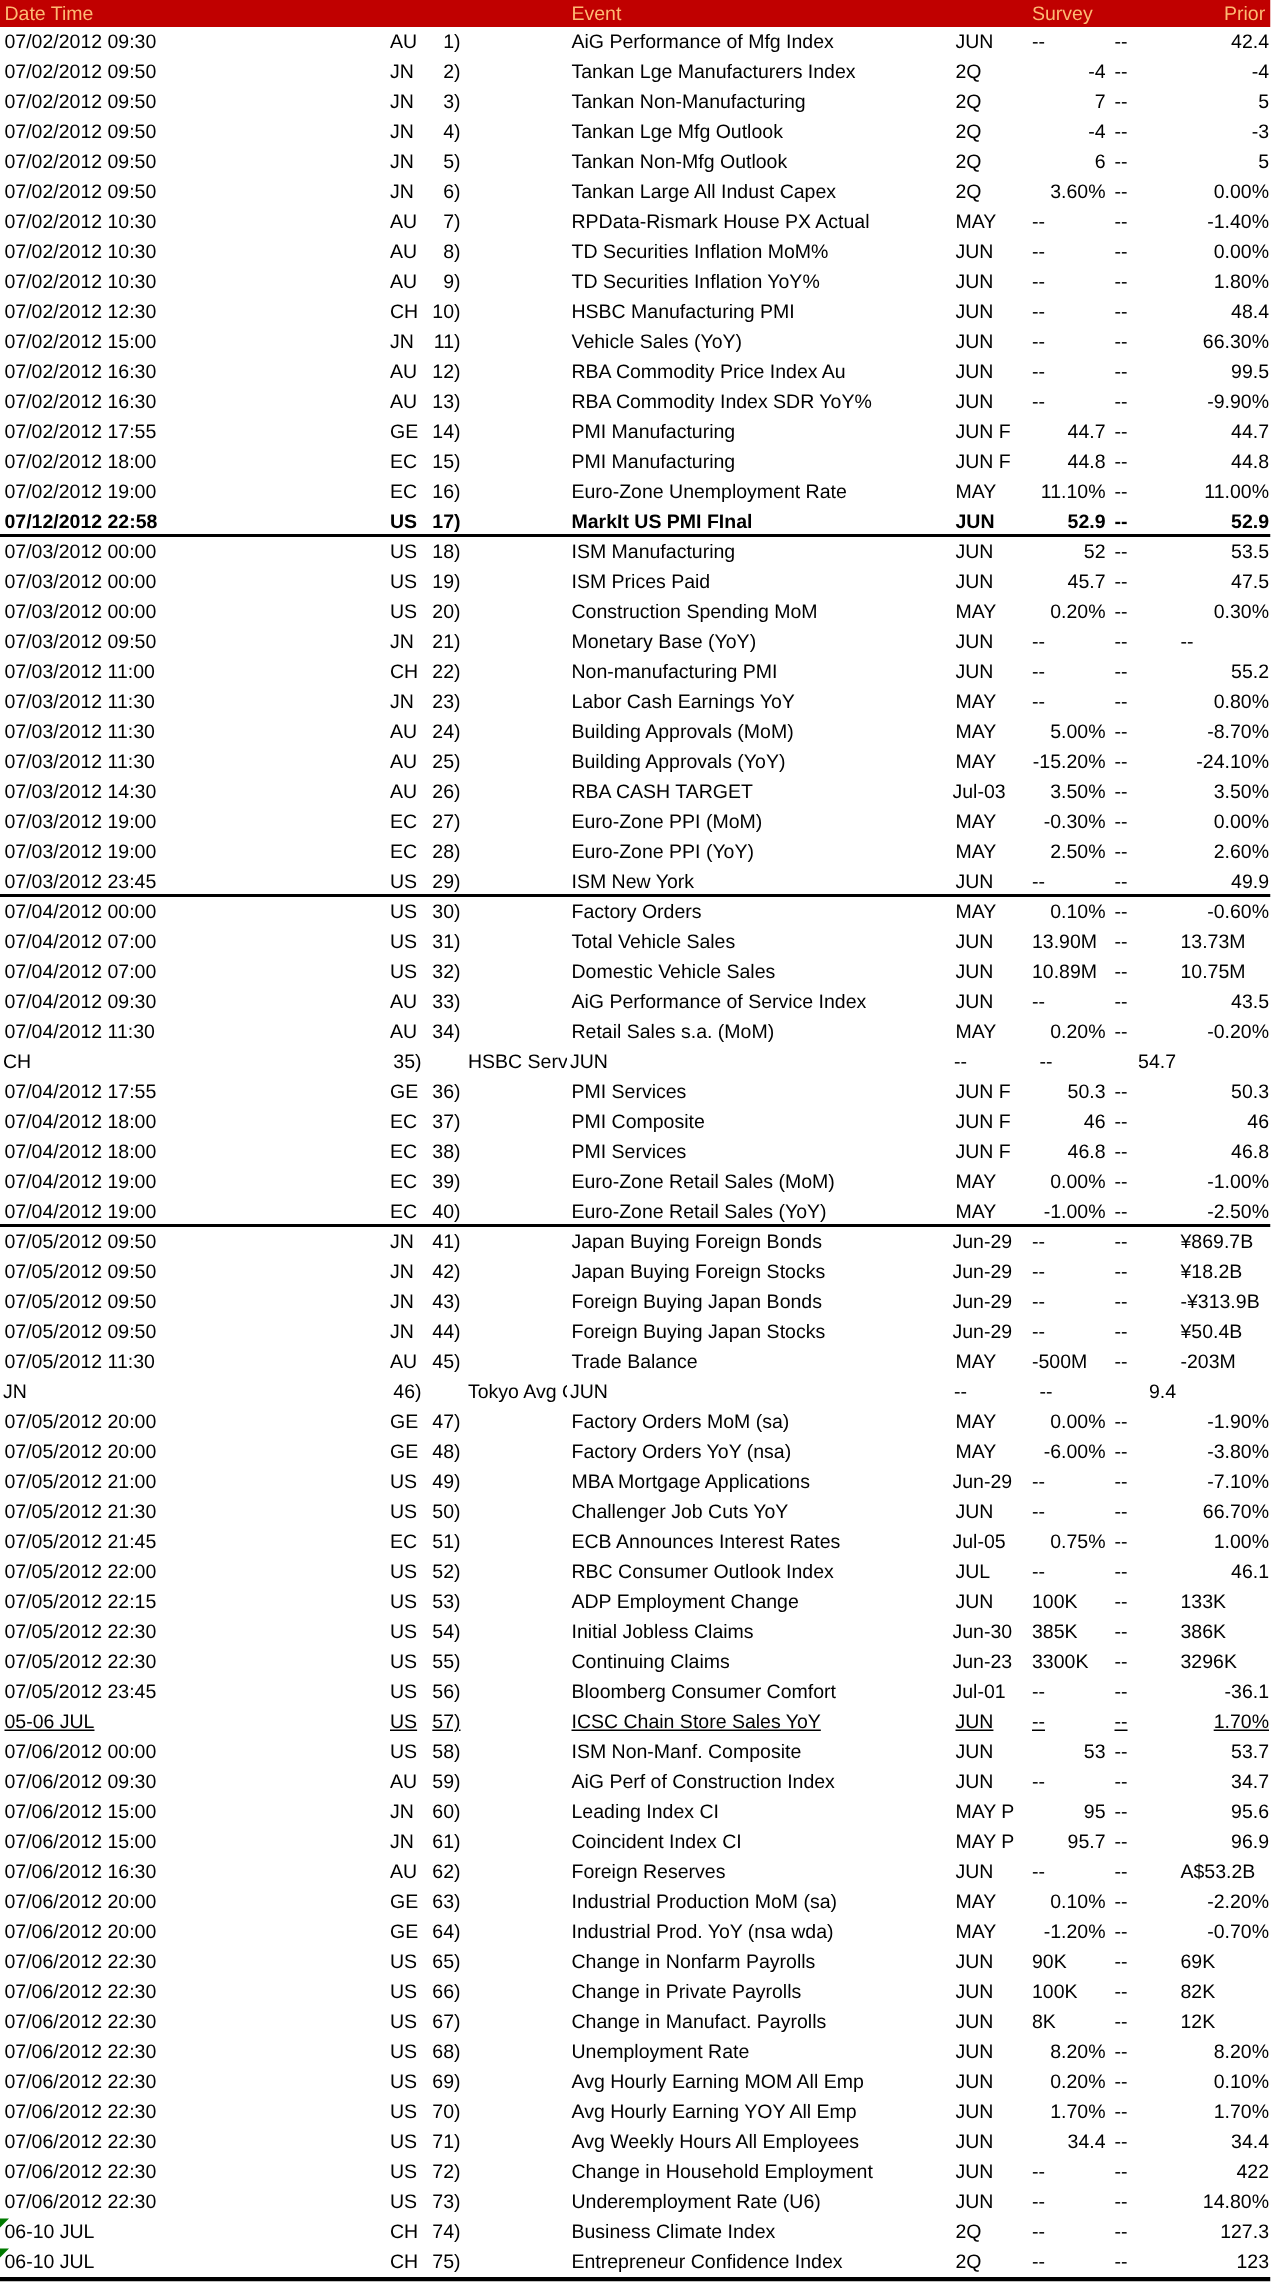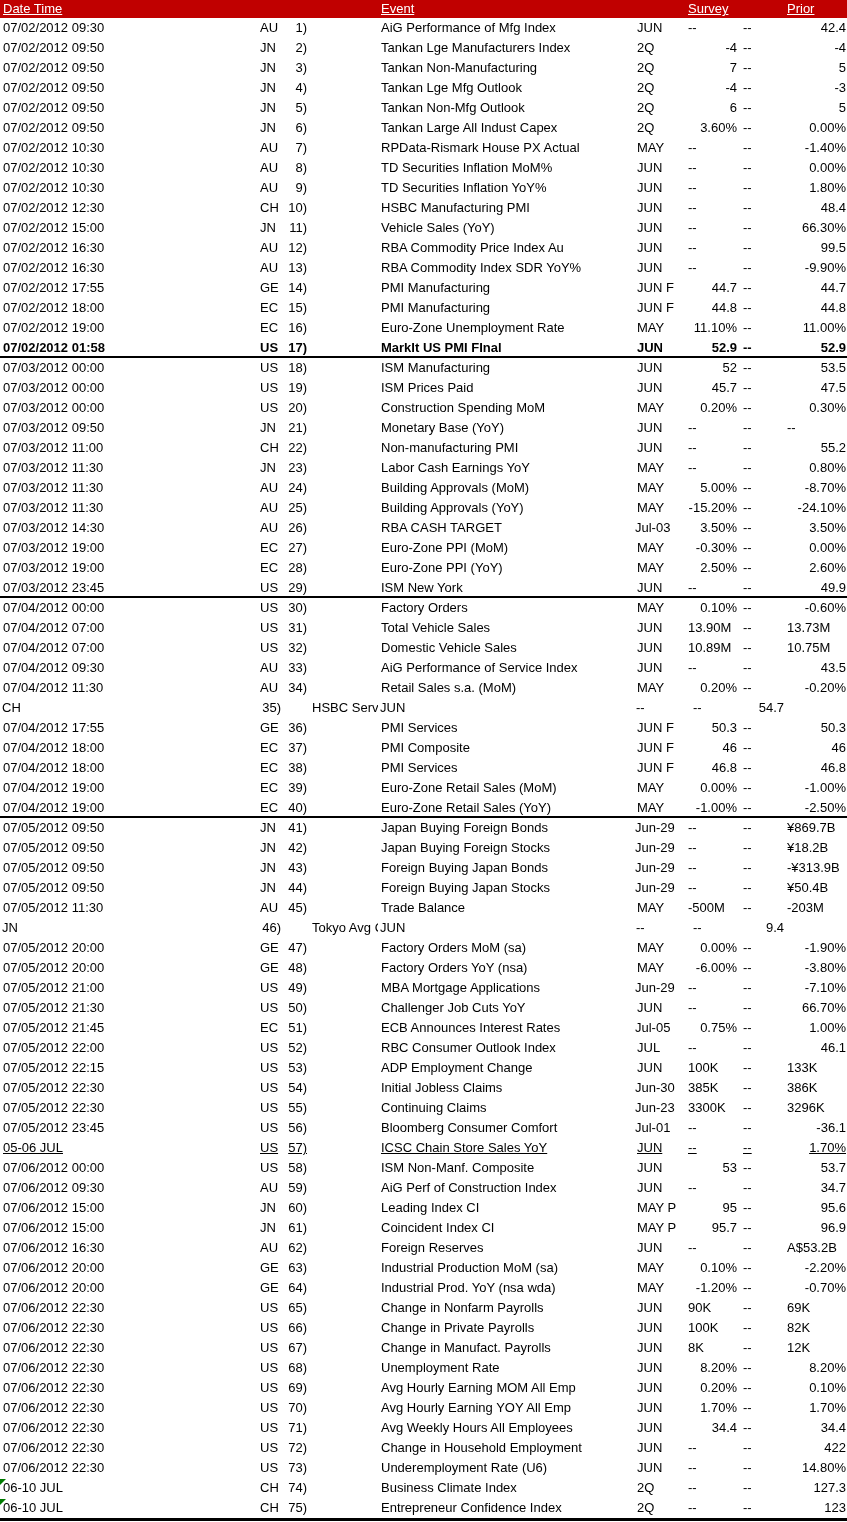--- a/index.html
+++ b/index.html
@@ -11,23 +11,22 @@
     color:#000;
     background:#fff;
     border-bottom:3px solid #000;
   }
   .hdr{
     display:grid;
     grid-template-columns:258px 25px 26px 69px 257px 52px 50px 48px 62px;
     height:18px;
     line-height:18px;
     background:#C00000;
-    color:#ffffff;
+    color:#fdba74;
     overflow:hidden;
-    text-decoration:underline;
   }
   .rows{display:block;}
   .row{
     display:grid;
     grid-template-columns:258px 25px 26px 69px 257px 52px 50px 48px 62px;
     height:20px;
     line-height:20px;
     box-sizing:border-box;
     background:#fff;
   }
@@ -41,21 +40,21 @@
   .c-event{padding-left:3px;}
   .c-per{padding-left:2px;}
   .c-per.right{text-align:left;padding-left:0;padding-right:3px;}
   .c-survey{padding-left:1px;}
   .c-survey.num{text-align:right;padding-left:0;}
   .c-actual{padding-left:6px;}
   .c-prior{padding-left:2px;padding-right:1px;}
   .c-prior.num{text-align:right;padding-left:0;}
   .hdr .c-survey{padding-left:1px;}
   .hdr .c-actual{padding-left:6px;margin-top:22px;}
-  .hdr .c-prior{padding-left:2px;}
+  .hdr .c-prior{padding-left:2px;margin-left:29px;}
   .flag{
     display:none;
     position:absolute;
     width:0;height:0;
     margin-top:1px;
     border-top:6px solid #007A00;
     border-right:6px solid transparent;
   }
   .row.flagged .c-date{position:relative;}
   .row.flagged .flag{display:block;left:0;top:0;}
@@ -246,21 +245,21 @@
     <div class="cell c-ctry">EC</div>
     <div class="cell c-num">16)</div>
     <div class="cell"></div>
     <div class="cell c-event">Euro-Zone Unemployment Rate</div>
     <div class="cell c-per">MAY</div>
     <div class="cell c-survey num">11.10%</div>
     <div class="cell c-actual">--</div>
     <div class="cell c-prior num">11.00%</div>
   </div>
       <div class="row b sep">
-    <div class="cell c-date"><span class="dtext">07/02/2012 01:58</span></div>
+    <div class="cell c-date"><span class="dtext">07/12/2012 22:58</span></div>
     <div class="cell c-ctry">US</div>
     <div class="cell c-num">17)</div>
     <div class="cell"></div>
     <div class="cell c-event">MarkIt US PMI FInal</div>
     <div class="cell c-per">JUN</div>
     <div class="cell c-survey num">52.9</div>
     <div class="cell c-actual">--</div>
     <div class="cell c-prior num">52.9</div>
   </div>
       <div class="row">

